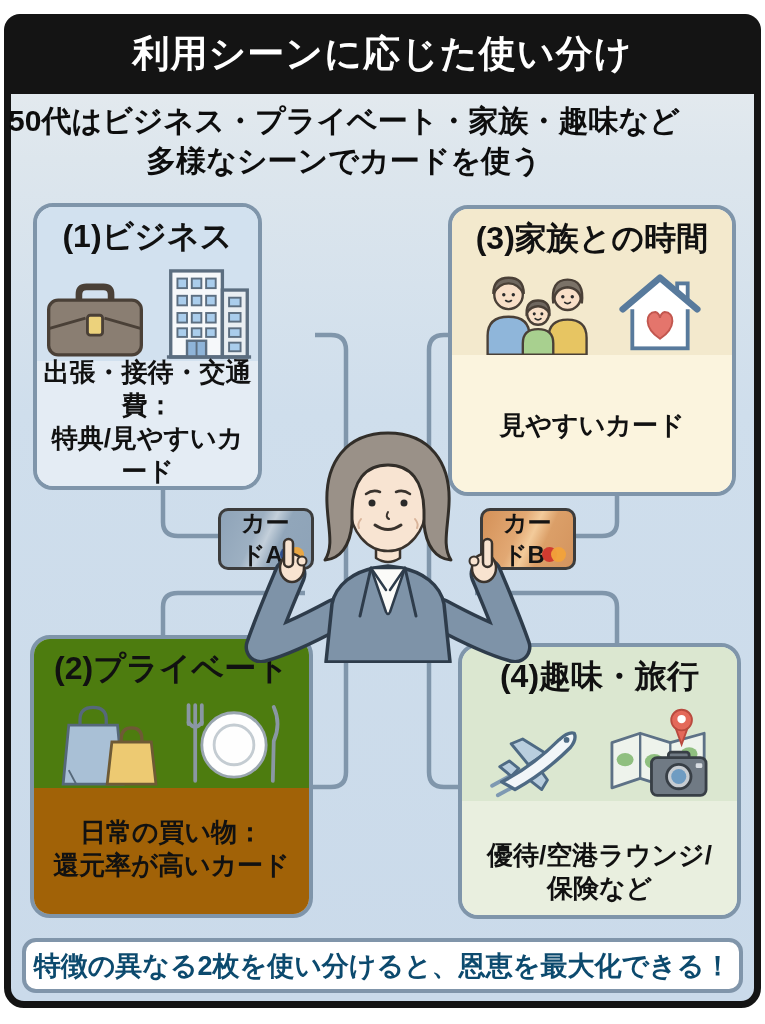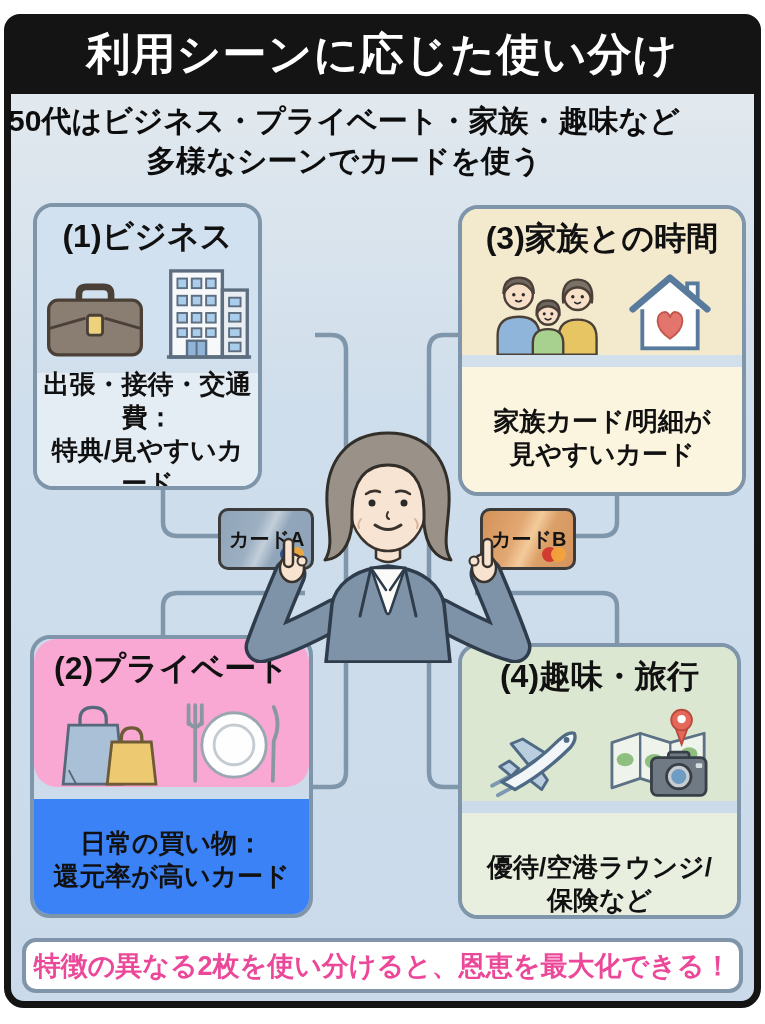--- a/index.html
+++ b/index.html
@@ -3,54 +3,54 @@
 <meta charset="utf-8">
 <style>
   html,body{margin:0;padding:0;background:#ffffff;}
   .stage{position:relative;width:765px;height:1024px;background:#ffffff;overflow:hidden;
          font-family:"Liberation Sans","DejaVu Sans",sans-serif;color:#111;}
   .frame{position:absolute;left:4px;top:14px;width:757px;height:994px;box-sizing:border-box;
          border:7px solid #141414;border-radius:20px;overflow:hidden;
          background:linear-gradient(180deg,#e9edf0 0%,#dde6ed 14%,#cfdeec 40%,#cadaea 100%);}
   .header{position:absolute;left:4px;top:14px;width:757px;height:80px;background:#141414;
           border-radius:16px 16px 0 0;display:flex;align-items:center;justify-content:center;z-index:2;}
-  .header h1{margin:8px;font-size:44px;font-weight:700;color:#ffffff;letter-spacing:1px;}
+  .header h1{margin:8px;font-size:37px;font-weight:700;color:#ffffff;letter-spacing:1px;}
   .subtitle{position:absolute;left:4px;top:101px;width:680px;text-align:center;z-index:2;
             font-size:30px;font-weight:700;line-height:1.32;color:#0d0d0d;}
   .pipes{position:absolute;left:0;top:0;z-index:1;}
   .box{position:absolute;box-sizing:border-box;border:4px solid #7f95aa;border-radius:20px;
        overflow:hidden;display:flex;flex-direction:column;z-index:2;}
   .box h2{margin:8px 0 2px;font-size:32px;font-weight:700;text-align:center;}
   .box-top{flex:1;display:flex;flex-direction:column;align-items:center;}
   .icons{display:flex;align-items:flex-end;gap:18px;margin-top:4px;}
   .box-bottom{display:flex;flex-direction:column;justify-content:center;text-align:center;
-              font-size:26px;font-weight:700;line-height:1.27;padding:8px 2px 12px;margin-top:12px;}
+              font-size:26px;font-weight:700;line-height:1.27;padding:8px 2px 12px;}
   .box1{left:33px;top:203px;width:229px;height:287px;}
   .box1 .box-top{background:#d2e1ef;} .box1 .box-bottom{background:#e4ecf4;min-height:106px;}
   .box2{left:30px;top:635px;width:283px;height:283px;}
-  .box2 .box-top{background:#f9a8d4;border-radius:23px;} .box2 .box-bottom{background:#3b82f6;min-height:106px;font-family:Liberation Serif, serif;}
-  .box3{left:458px;top:205px;width:288px;height:291px;}
+  .box2 .box-top{background:#4d7c0f;} .box2 .box-bottom{background:#a16207;min-height:106px;font-family:Liberation Serif, serif;}
+  .box3{left:448px;top:205px;width:288px;height:291px;}
   .box3 .box-top{background:#f3e9cd;} .box3 .box-bottom{background:#fbf4de;min-height:126px;}
   .box4{left:458px;top:643px;width:283px;height:276px;}
   .box4 .box-top{background:#dbe7d0;} .box4 .box-bottom{background:#e9efdf;min-height:126px;}
   .card{position:absolute;width:96px;height:62px;box-sizing:border-box;border:3px solid #3c3c3c;
-        border-radius:10px;display:flex;align-items:center;padding-left:8px;z-index:3;
-        font-size:20px;font-weight:700;color:#141414;}
+        border-radius:10px;display:flex;align-items:center;padding-left:20px;z-index:3;
+        font-size:24px;font-weight:700;color:#141414;}
   .card-a{left:218px;top:508px;
         background:linear-gradient(115deg,#8ea3b8 0%,#9db0c2 38%,#c3cfda 50%,#91a6ba 63%,#8ea3b8 100%);}
   .card-b{left:480px;top:508px;
         background:linear-gradient(115deg,#d49158 0%,#e2a873 38%,#f3cb9b 52%,#db9f68 66%,#d4945e 100%);}
   .cc{position:absolute;right:7px;bottom:5px;display:flex;}
   .cc i{width:15px;height:15px;border-radius:50%;display:block;}
   .card-a .c1{background:#2f4f8f;} .card-a .c2{background:#eda63e;margin-left:-6px;opacity:.95;}
   .card-b .c1{background:#d23b30;} .card-b .c2{background:#f2a23a;margin-left:-6px;opacity:.95;}
   .woman{position:absolute;left:228px;top:418px;z-index:4;}
   .footer-banner{position:absolute;left:22px;top:938px;width:721px;height:55px;box-sizing:border-box;
         background:#ffffff;border:4px solid #8095aa;border-radius:14px;display:flex;align-items:center;
-        justify-content:center;z-index:2;font-size:27px;font-weight:700;color:#ec4899;}
+        justify-content:center;z-index:2;font-size:27px;font-weight:700;color:#0c4a6e;}
 </style>
 </head>
 <body>
 
 <div class="stage">
   <div class="frame"></div>
 
   <svg class="pipes" width="765" height="1024" viewBox="0 0 765 1024">
     <g fill="none" stroke="#8096ab" stroke-width="4.5">
       <path d="M315,335 H331 Q346,335 346,350 V772 Q346,787 331,787 H313"></path>
@@ -145,21 +145,20 @@
         </svg>
         <svg width="88" height="84" viewBox="0 0 92 88">
           <rect x="64" y="13" width="11" height="18" fill="#ffffff" stroke="#587a9c" stroke-width="4"></rect>
           <rect x="17" y="36" width="58" height="45" fill="#ffffff" stroke="#587a9c" stroke-width="4"></rect>
           <path d="M7,40 L46,7 L85,40" fill="#ffffff" stroke="#587a9c" stroke-width="7" stroke-linecap="round" stroke-linejoin="round"></path>
           <path d="M46,71 C28,59 31,43 41,43 Q45,44 46,49 Q47,44 51,43 C61,43 64,59 46,71 Z" fill="#e4756c" stroke="#c2574f" stroke-width="2"></path>
         </svg>
       </div>
     </div>
     <div class="box-bottom">
-      <div>家族カード/明細が</div>
       <div>見やすいカード</div>
     </div>
   </section>
 
   <section class="box box2">
     <div class="box-top">
       <h2>(2)プライベート</h2>
       <div class="icons">
         <svg width="106" height="90" viewBox="0 0 112 96">
           <path d="M24,32 V24 Q24,11 38,11 Q52,11 52,24 V32" fill="none" stroke="#56687a" stroke-width="3.5"></path>

